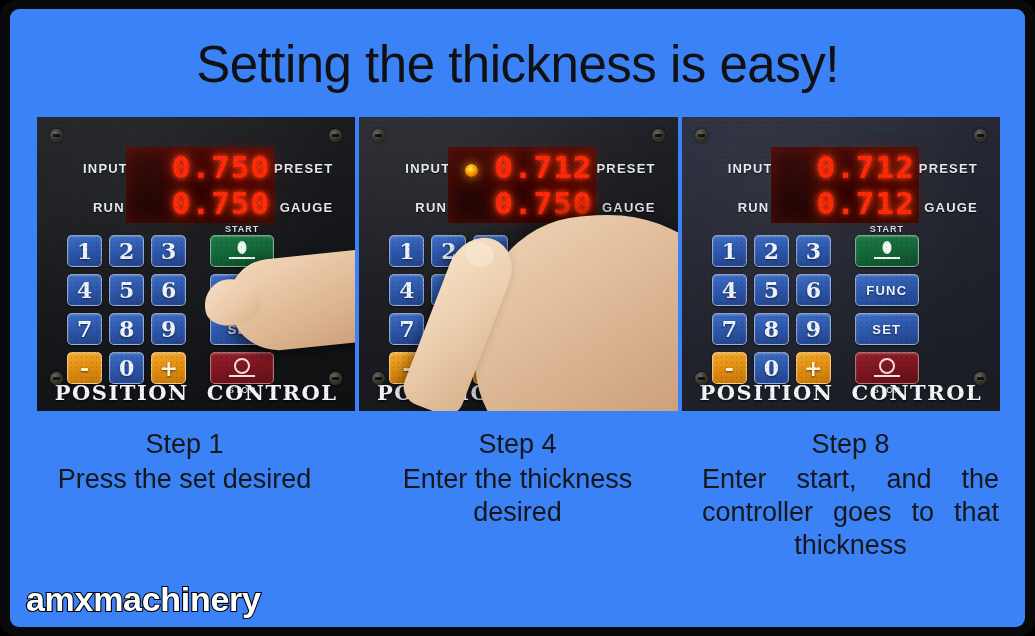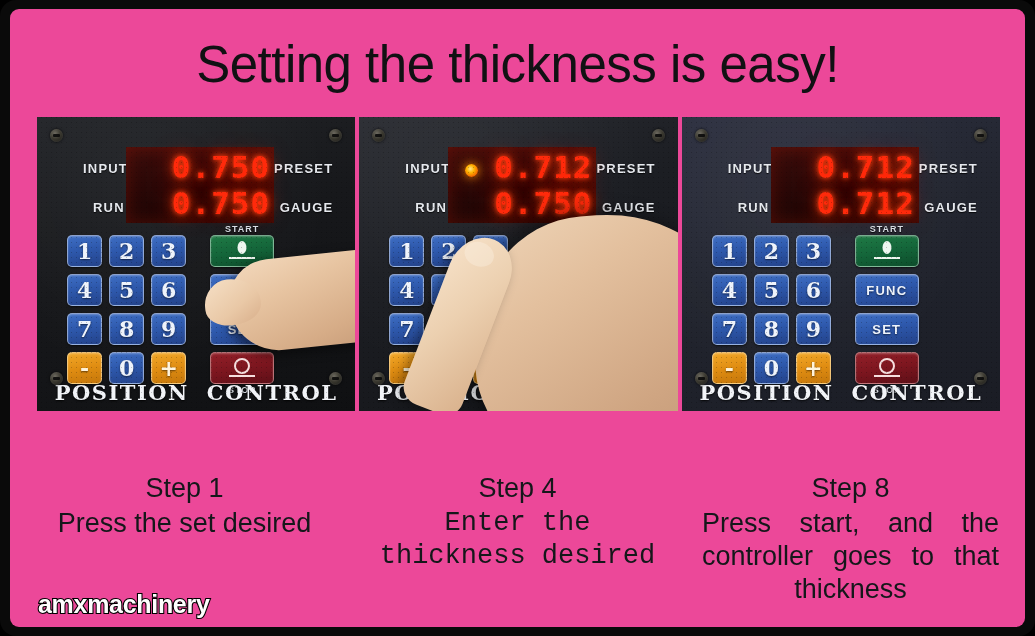--- a/index.html
+++ b/index.html
@@ -18,21 +18,21 @@
     width: 1035px; height: 636px;
     background: #0a0a0a;
     border-radius: 16px;
     overflow: hidden;
   }
 
   .canvas {
     position: absolute;
     left: 10px; top: 9px;
     width: 1015px; height: 618px;
-    background: #ec4899;
+    background: #3b82f6;
     border-radius: 9px;
     overflow: hidden;
   }
 
   
   .title {
     position: absolute;
     left: 0; top: 30px;
     width: 1015px;
     text-align: center;
@@ -358,50 +358,49 @@
     background: rgba(255,250,240,0.30);
   }
 
   
   .captions {
     position: absolute;
     left: 12px; top: 420px;
     width: 991px;
     display: flex;
     gap: 8px;
-    margin-top: 44px;
   }
   .cap-col {
     flex: 1 1 0;
     text-align: center;
     color: #15171a;
   }
   .cap-col .step {
     font-size: 27px;
     line-height: 1.18;
     margin-bottom: 2px;
   }
   .cap-col .body {
     font-size: 27px;
     line-height: 1.22;
   }
   .cap-col.c1 .body { padding: 0 2px; }
-  .cap-col.c2 .body { padding: 0 10px; font-family: Liberation Mono, monospace; }
+  .cap-col.c2 .body { padding: 0 10px; }
   .cap-col.c3 .body {
     text-align: justify;
     text-align-last: center;
     padding: 0 14px;
   }
 
   
   .watermark {
     position: absolute;
-    left: 28px;
+    left: 16px;
     bottom: 8px;
-    font-size: 25px;
+    font-size: 34px;
     font-weight: 700;
     color: #ffffff;
     letter-spacing: -0.3px;
     -webkit-text-stroke: 2.2px #000000;
     paint-order: stroke fill;
   }
 </style>
 </head>
 <body>
 
@@ -577,20 +576,20 @@
       <div class="cap-col c1">
         <div class="step">Step 1</div>
         <div class="body">Press the set desired</div>
       </div>
       <div class="cap-col c2">
         <div class="step">Step 4</div>
         <div class="body">Enter the thickness desired</div>
       </div>
       <div class="cap-col c3">
         <div class="step">Step 8</div>
-        <div class="body">Press start, and the controller goes to that thickness</div>
+        <div class="body">Enter start, and the controller goes to that thickness</div>
       </div>
     </div>
 
     <div class="watermark">amxmachinery</div>
 
   </div>
 </div>
 
 </body></html>

